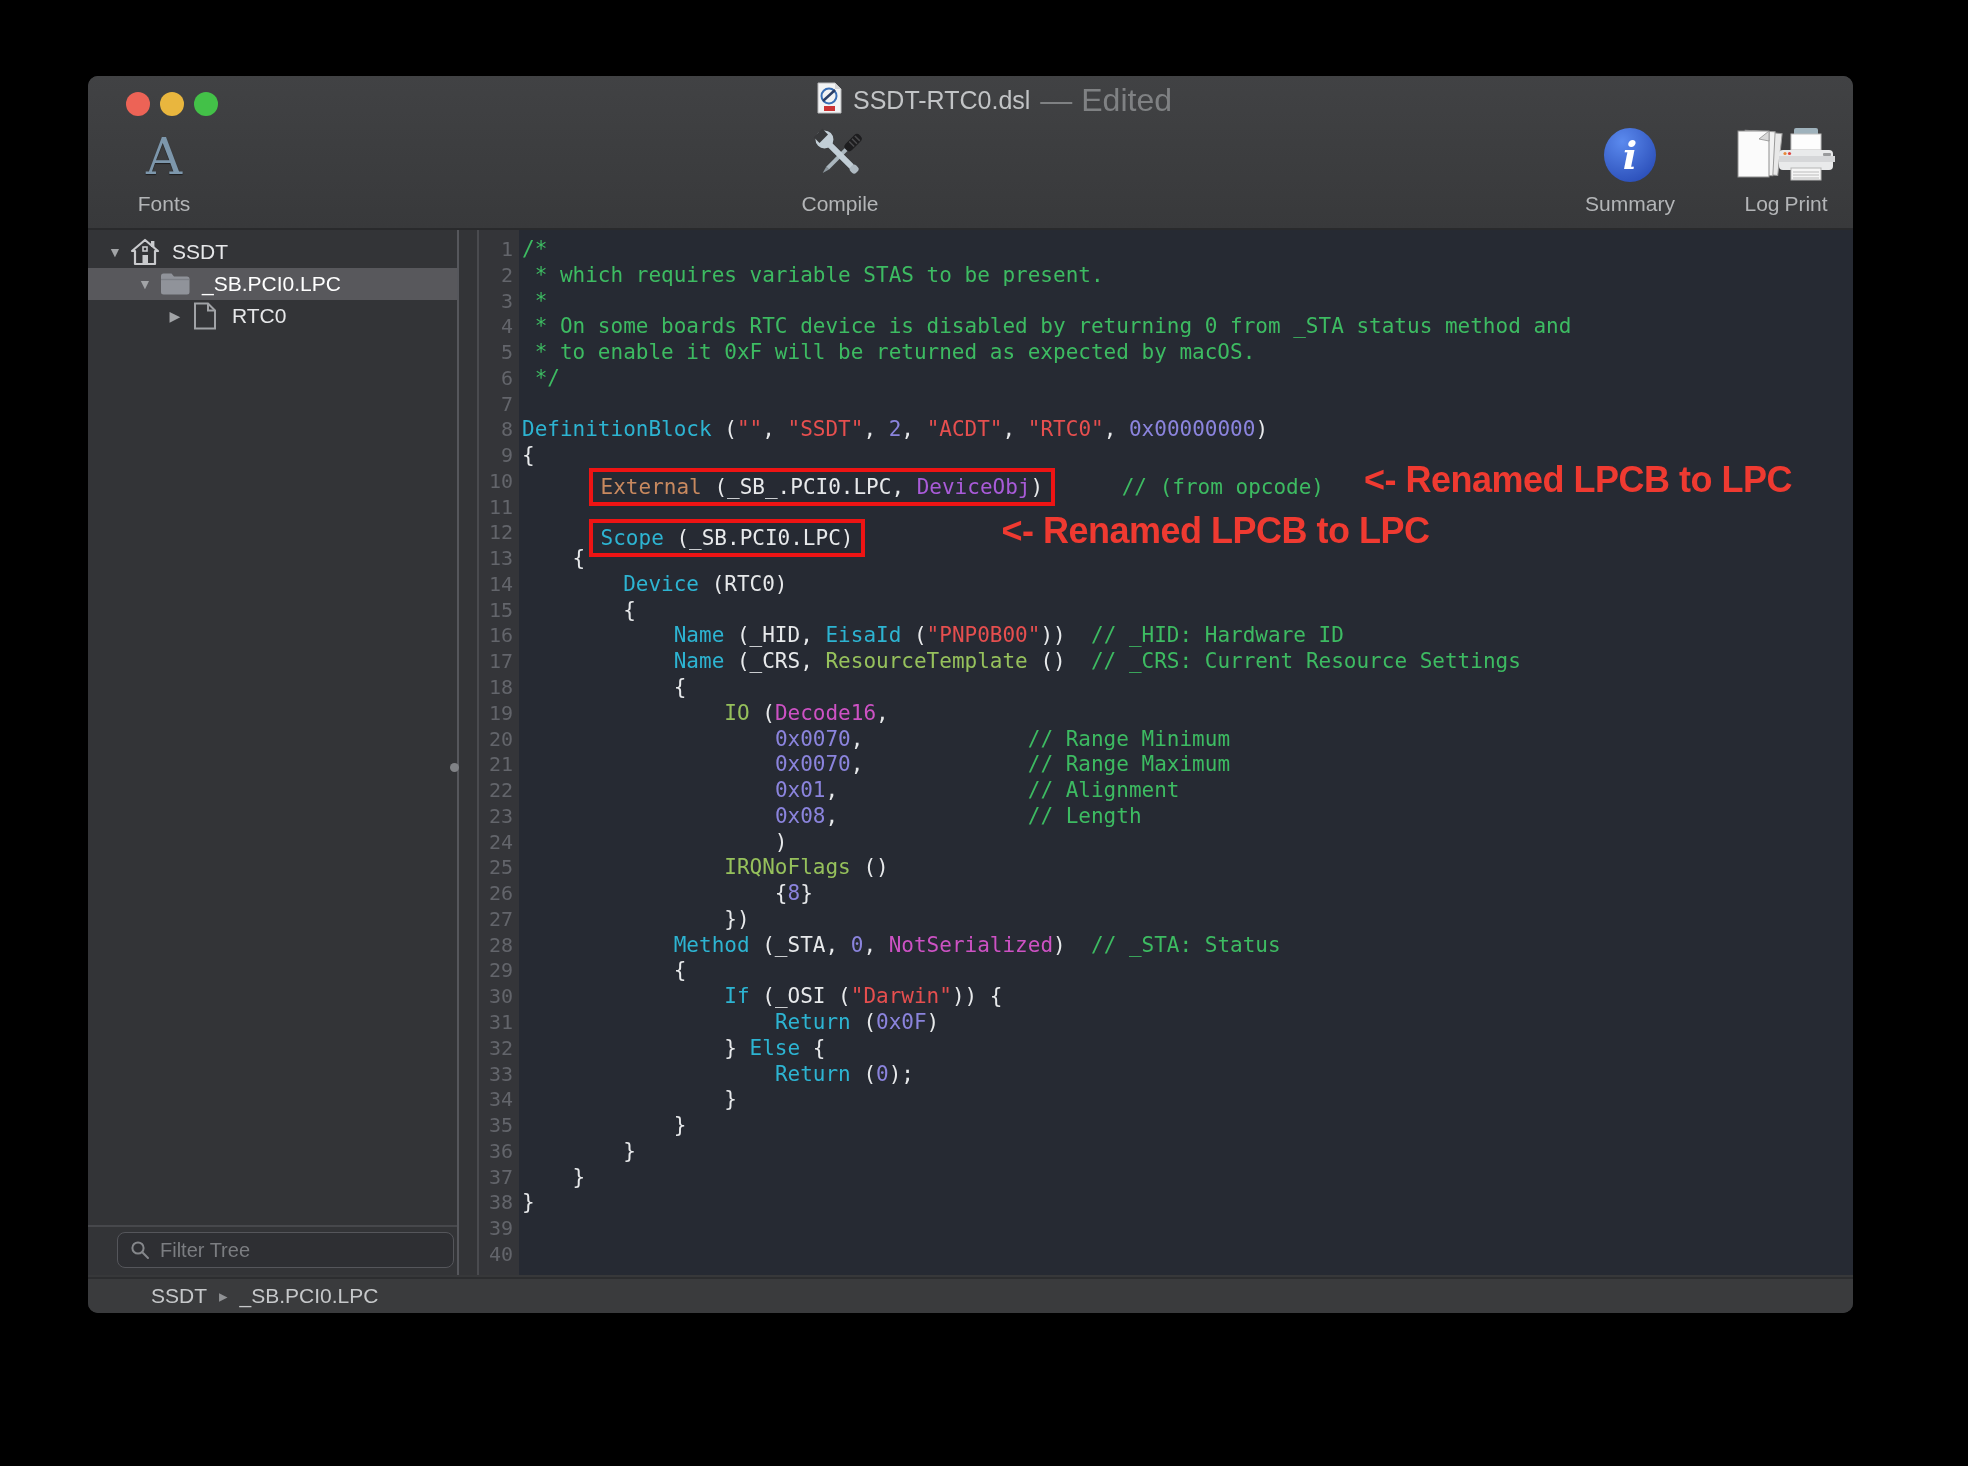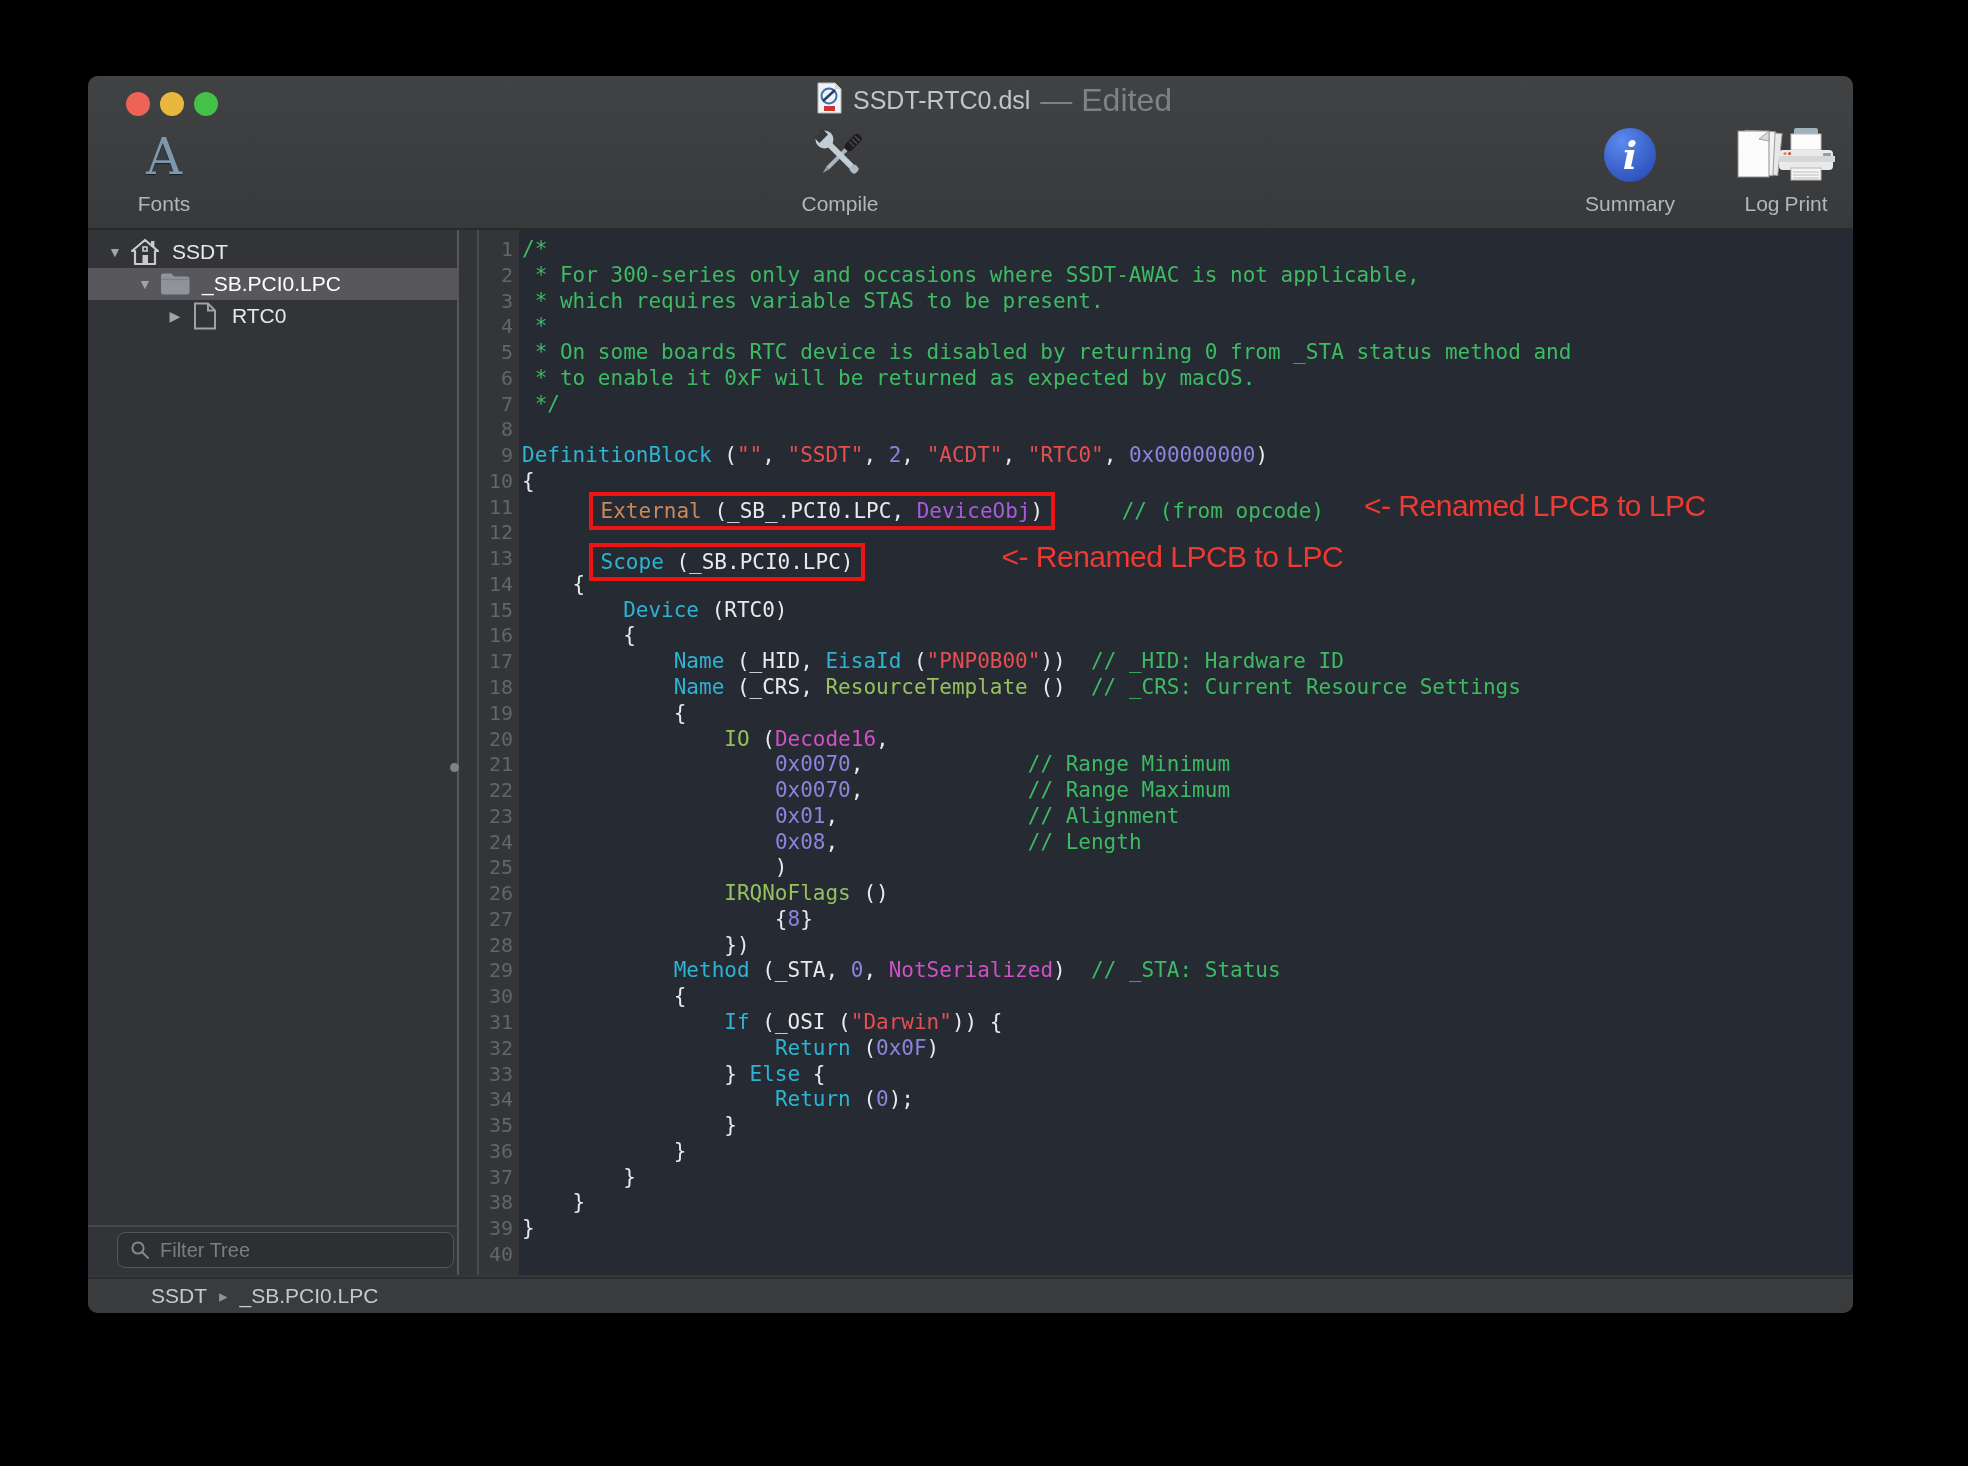--- a/index.html
+++ b/index.html
@@ -42,21 +42,21 @@
   .gutter{width:34px;background:#343539;padding:7px 6px 0 0;text-align:right;box-sizing:content-box;}
   .gl{height:25.77px;line-height:25.77px;font-family:"DejaVu Sans Mono",monospace;
     font-size:20px;color:#63656b;}
   .editor{flex:1;background:#262a33;padding:7px 0 0 3px;overflow:hidden;}
   .cl{height:25.77px;line-height:25.77px;white-space:pre;
     font-family:"DejaVu Sans Mono",monospace;font-size:21px;}
   .tk-def{color:#e7e9eb}.tk-com{color:#3dbb62}.tk-kw{color:#2db4d2}.tk-str{color:#e64f4f}
   .tk-num{color:#8b84dd}.tk-mag{color:#cd52c4}.tk-obj{color:#a95bd9}.tk-res{color:#96c15c}
   .tk-ext{color:#c8895f}
   .redbox{border:4px solid #ee1414;padding:3px 8px;margin:0 16px;}
-  .ann{font-family:"Liberation Sans",sans-serif;font-weight:400;font-size:30px;color:#ef3a31;
+  .ann{font-family:"Liberation Sans",sans-serif;font-weight:700;font-size:36px;color:#ef3a31;
     position:relative;top:-2px;letter-spacing:-.5px;margin-top:28px;}
   
   .statusbar{position:absolute;left:0;bottom:0;width:100%;height:36px;background:#3a3b3d;
     border-top:2px solid #2c2d2f;display:flex;align-items:center;padding-left:63px;
     box-sizing:border-box;font-size:21px;color:#c6c8ca;}
   .crumb-sep{color:#909295;margin:0 12px;font-size:17px;}
 </style>
 </head>
 <body>
 
@@ -255,21 +255,20 @@
         <div class="gl">35</div>
         <div class="gl">36</div>
         <div class="gl">37</div>
         <div class="gl">38</div>
         <div class="gl">39</div>
         <div class="gl">40</div>
       </div>
     <div class="editor">
       <div>
           <div class="cl"><span class="tk-com">/*</span></div>
-          <div class="cl"><span class="tk-com"> * For 300-series only and occasions where SSDT-AWAC is not applicable,</span></div>
           <div class="cl"><span class="tk-com"> * which requires variable STAS to be present.</span></div>
           <div class="cl"><span class="tk-com"> *</span></div>
           <div class="cl"><span class="tk-com"> * On some boards RTC device is disabled by returning 0 from _STA status method and</span></div>
           <div class="cl"><span class="tk-com"> * to enable it 0xF will be returned as expected by macOS.</span></div>
           <div class="cl"><span class="tk-com"> */</span></div>
           <div class="cl"></div>
           <div class="cl"><span class="tk-kw">DefinitionBlock</span><span class="tk-def"> (</span><span class="tk-str">""</span><span class="tk-def">, </span><span class="tk-str">"SSDT"</span><span class="tk-def">, </span><span class="tk-num">2</span><span class="tk-def">, </span><span class="tk-str">"ACDT"</span><span class="tk-def">, </span><span class="tk-str">"RTC0"</span><span class="tk-def">, </span><span class="tk-num">0x00000000</span><span class="tk-def">)</span></div>
           <div class="cl"><span class="tk-def">{</span></div>
           <div class="cl"><span class="tk-def">    </span><span class="redbox"><span class="tk-ext">External</span><span class="tk-def"> (_SB_.PCI0.LPC, </span><span class="tk-obj">DeviceObj</span><span class="tk-def">)</span></span><span class="tk-def">    </span><span class="tk-com">// (from opcode)</span><span class="ann" style="margin-left: 40px;">&lt;- Renamed LPCB to LPC</span></div>
           <div class="cl"></div>

